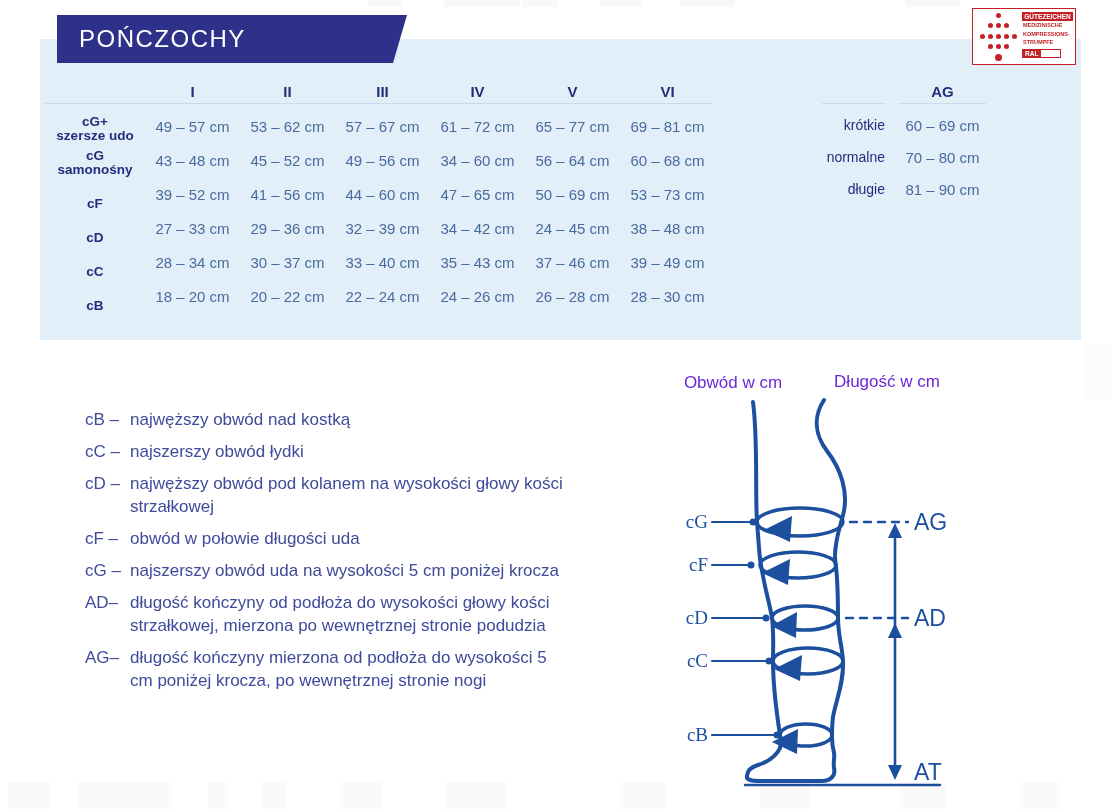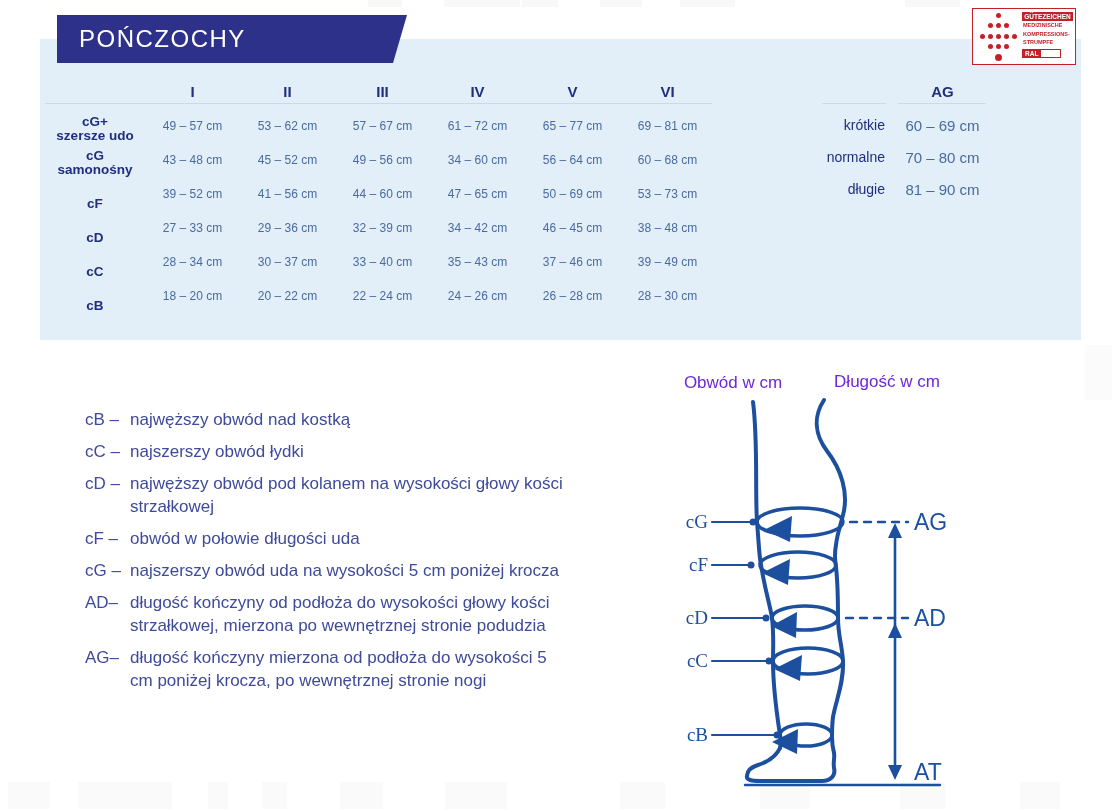--- a/index.html
+++ b/index.html
@@ -37,21 +37,21 @@
              padding:0 3px;}
   .logo-ral i{display:block;width:20px;height:9px;border:1px solid #c32127;border-left:none;box-sizing:border-box;}
 
   
   .size-table{position:absolute;left:45px;top:73px;display:grid;
               grid-template-columns:100px repeat(6,95px);
               grid-template-rows:36px repeat(6,34px);}
   .st-head{color:#202e7d;font-weight:bold;font-size:15px;display:flex;align-items:center;justify-content:center;}
   .st-label{color:#202e7d;font-weight:bold;font-size:13.5px;line-height:14px;display:flex;
             flex-direction:column;align-items:center;justify-content:flex-end;text-align:center;}
-  .st-cell{color:#4a6b9f;font-size:12px;display:flex;align-items:center;justify-content:center;}
+  .st-cell{color:#4a6b9f;font-size:15px;display:flex;align-items:center;justify-content:center;}
   .sep{position:absolute;height:1px;background:#ccd9e6;top:103px;}
   .sep.s1{left:45px;width:667px;}
   .sep.s2{left:822px;width:64px;}
   .sep.s3{left:898px;width:88px;}
 
   
   .len-table{position:absolute;left:790px;top:73px;display:grid;
              grid-template-columns:95px 115px;grid-template-rows:36px repeat(3,32px);}
   .lt-label{color:#202e7d;font-weight:normal;font-size:14px;display:flex;align-items:center;justify-content:flex-end;}
   .lt-value{color:#4a6b9f;font-size:15px;display:flex;align-items:center;justify-content:center;}
@@ -180,21 +180,21 @@
     <div class="st-cell">50 – 69 cm</div>
     <div class="st-cell">53 – 73 cm</div>
 
     <div class="st-label">
       <span>cD</span>
     </div>
     <div class="st-cell">27 – 33 cm</div>
     <div class="st-cell">29 – 36 cm</div>
     <div class="st-cell">32 – 39 cm</div>
     <div class="st-cell">34 – 42 cm</div>
-    <div class="st-cell">46 – 45 cm</div>
+    <div class="st-cell">24 – 45 cm</div>
     <div class="st-cell">38 – 48 cm</div>
 
     <div class="st-label">
       <span>cC</span>
     </div>
     <div class="st-cell">28 – 34 cm</div>
     <div class="st-cell">30 – 37 cm</div>
     <div class="st-cell">33 – 40 cm</div>
     <div class="st-cell">35 – 43 cm</div>
     <div class="st-cell">37 – 46 cm</div>

